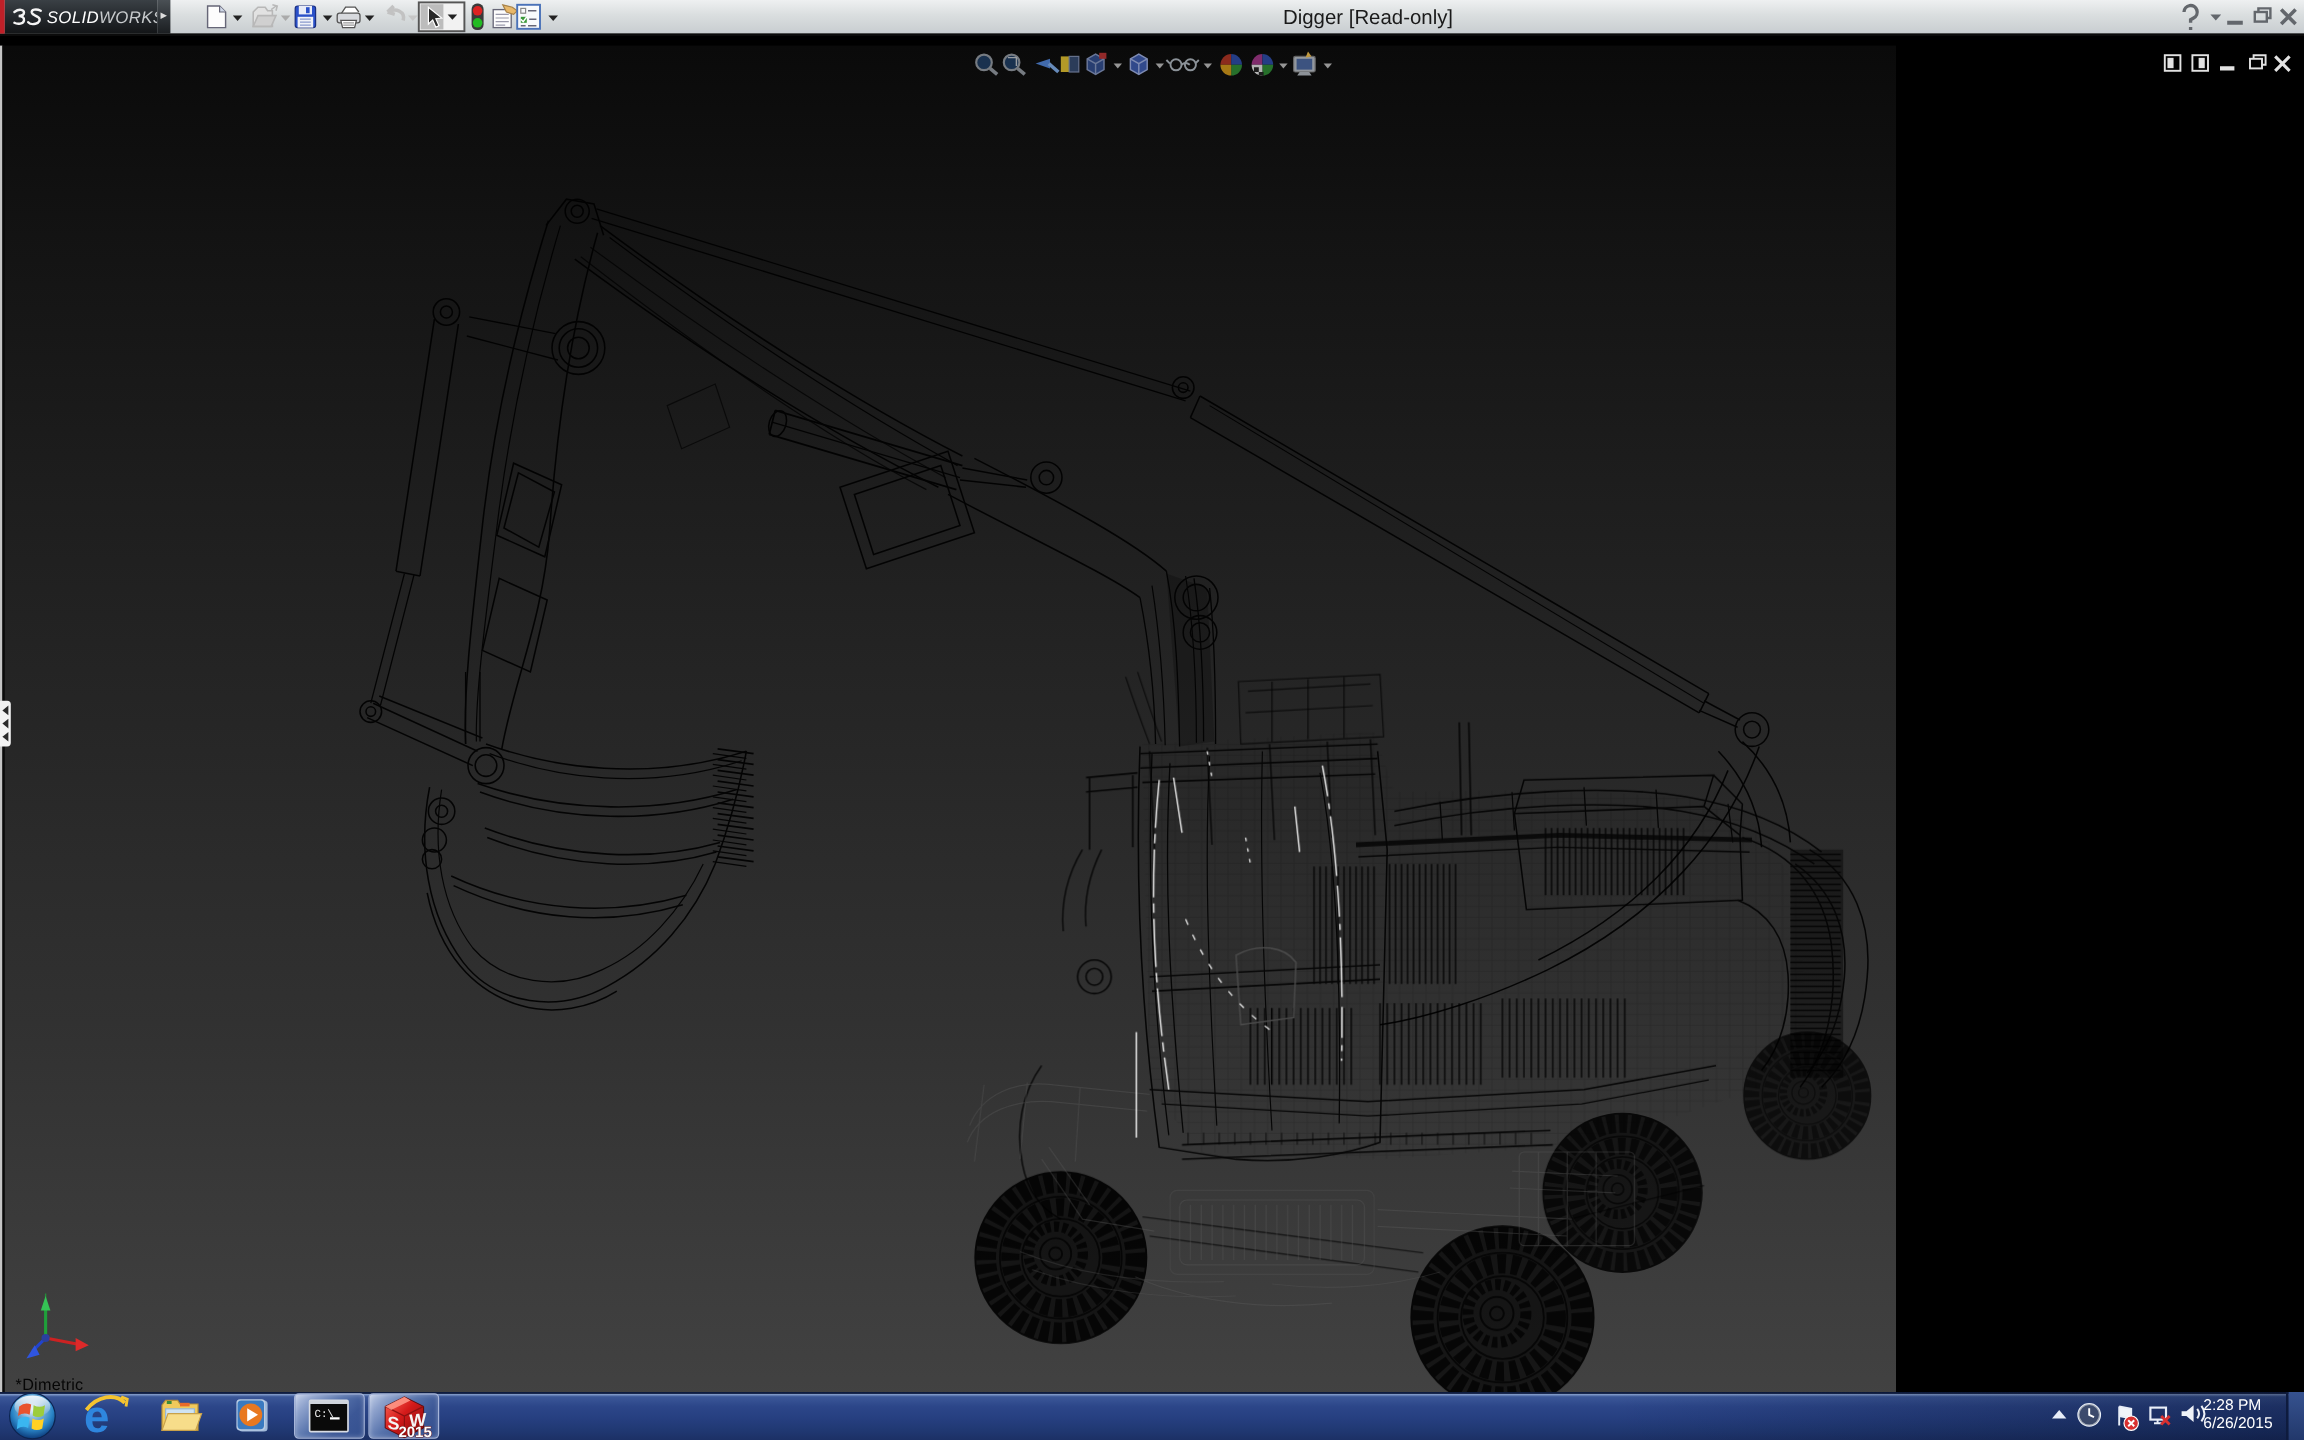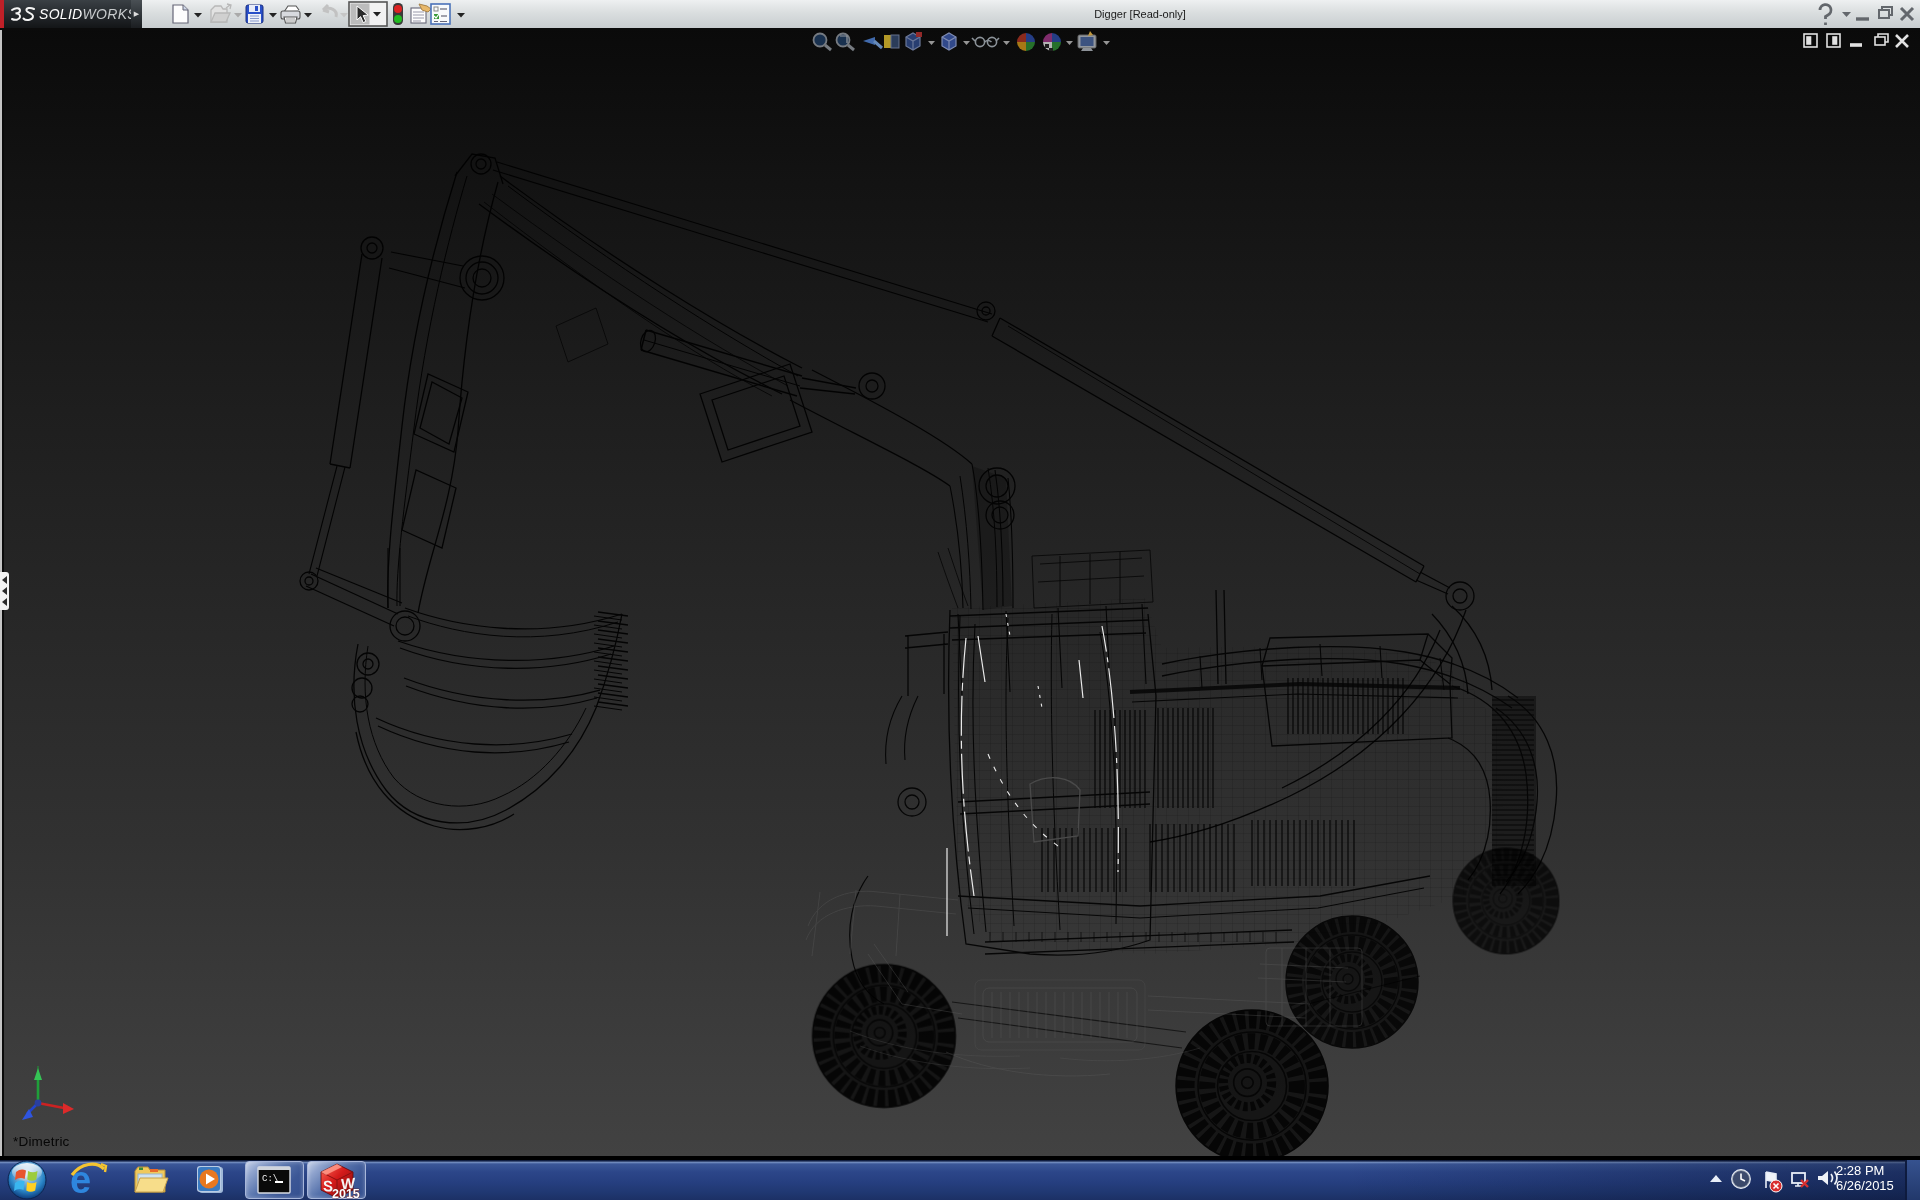--- a/index.html
+++ b/index.html
@@ -4,23 +4,23 @@
 html,body{width:1920px;height:1200px;overflow:hidden;background:#000;font-family:"Liberation Sans",sans-serif}
 #page{position:relative;width:1920px;height:1200px}
 
 #titlebar{position:absolute;left:0;top:0;width:1920px;height:30px;background:linear-gradient(180deg,#eef0f1 0%,#dadedf 45%,#c8cdd0 100%);border-bottom:2px solid #0b0b0b}
 #redstripe{position:absolute;left:0;top:0;width:4px;height:28px;background:#c02028}
 #logoblock{position:absolute;left:4px;top:0;width:127px;height:28px;background:linear-gradient(180deg,#3a4045 0%,#23272b 55%,#131517 100%);display:flex;align-items:center}
 #menuarrow{position:absolute;left:131px;top:0;width:11px;height:28px;background:linear-gradient(180deg,#4a5055 0%,#2c3135 60%,#1b1e21 100%);color:#ddd;font-size:7px;line-height:28px;text-align:center}
 #swtext{color:#fff;font-size:14px;font-style:italic;letter-spacing:.3px;margin-left:2px;white-space:nowrap;flex:none}
 #swtext b{font-weight:400}
 #swtext .wk{color:#c7cacc;font-weight:400}
-#wintitle{position:absolute;top:0;left:1040px;width:200px;height:39px;line-height:29px;text-align:center;font-size:11px;color:#1a1a1a}
+#wintitle{position:absolute;top:0;left:1040px;width:200px;height:39px;line-height:29px;text-align:center;font-size:17px;color:#1a1a1a}
 
-#viewport{position:absolute;left:0;top:26px;width:1920px;height:1130px;background:linear-gradient(180deg,#0a0a0a 0%,#131313 14%,#1d1d1d 32%,#272727 52%,#313131 72%,#3b3b3b 88%,#424242 100%)}
+#viewport{position:absolute;left:0;top:38px;width:1580px;height:1130px;background:linear-gradient(180deg,#0a0a0a 0%,#131313 14%,#1d1d1d 32%,#272727 52%,#313131 72%,#3b3b3b 88%,#424242 100%)}
 #vpleftline{position:absolute;left:0;top:0;width:2px;height:1130px;background:#c4c4c4}
 #vpleftline2{position:absolute;left:2px;top:0;width:2px;height:1130px;background:#0a0a0a}
 #splittab{position:absolute;left:0;top:546px;width:9px;height:38px;background:#f2f2f2;border-radius:0 3px 3px 0;color:#222;display:flex;flex-direction:column;justify-content:space-between;padding:4px 0}
 #splittab i{display:block;width:0;height:0;border-style:solid;border-width:4px 5px 4px 0;border-color:transparent #2a2a2a transparent transparent;margin-left:2px}
 #dimetric{position:absolute;left:13px;top:1108px;font-size:13.5px;color:#060606;letter-spacing:.2px}
 
 #taskbar{position:absolute;left:0;top:1160px;width:1920px;height:40px;background:linear-gradient(180deg,#0d1a3c 0%,#122045 3%,#8099c8 5%,#3b5798 10%,#2c4689 30%,#263f80 55%,#203872 80%,#1c3065 100%)}
 #tbdark{position:absolute;left:0;top:0;width:100%;height:100%;background:linear-gradient(90deg,rgba(0,0,30,0) 70%,rgba(2,8,30,.38) 100%)}
 .appbtn{position:absolute;top:1px;width:59px;height:38px;border:1px solid #a7b6da;border-radius:4px;background:linear-gradient(135deg,#c3cfe8 0%,#8fa3cd 18%,#5672ab 45%,#3c5796 70%,#34508f 100%);box-shadow:inset 0 0 4px rgba(255,255,255,.35)}
 #showdesk{position:absolute;right:0;top:0;width:15px;height:40px;background:linear-gradient(180deg,#36528f,#22386b);border-left:2px solid #0e1b3e}

